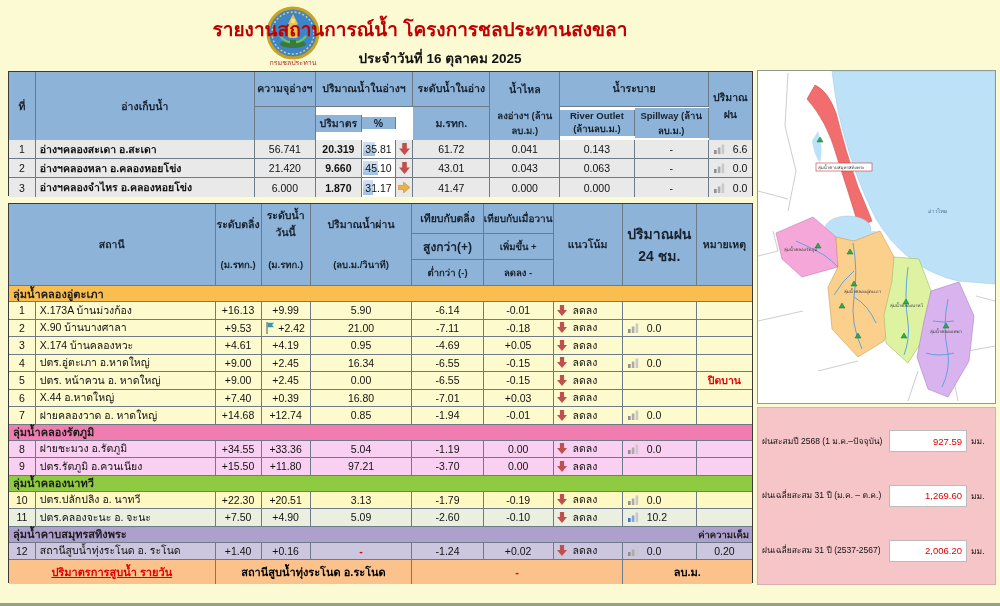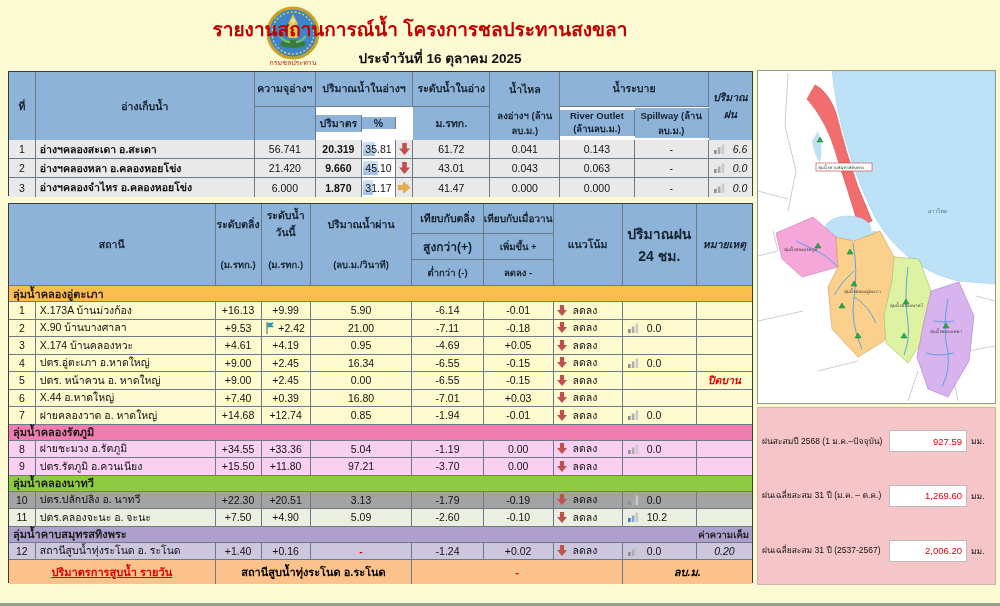--- a/index.html
+++ b/index.html
@@ -13,21 +13,21 @@
   .hdr .title{position:absolute;left:0;top:14px;width:100%;text-align:center;padding-left:80px;box-sizing:border-box;
               color:#C00000;font-size:19px;font-weight:bold;}
   .hdr .date{position:absolute;left:0;top:47px;width:100%;text-align:center;padding-left:120px;box-sizing:border-box;
              color:#111;font-size:13.5px;font-weight:bold;}
 
   
   .tbl{position:absolute;left:8px;width:745px;border:1px solid #3a3a3a;box-sizing:border-box;background:#fff;}
   .hd{background:#8DB3D9;color:#17222e;font-weight:bold;font-size:10.5px;text-align:center;}
   .cell{border-right:1px solid #6d7b88;border-bottom:1px solid #6d7b88;box-sizing:border-box;
         display:flex;align-items:center;justify-content:center;overflow:hidden;}
-  .nb{border-bottom:none;} .nr{border-right:none;font-style:italic;}
+  .nb{border-bottom:none;} .nr{border-right:none;}
   .left{justify-content:flex-start;padding-left:4px;}
   .num{font-size:10.5px;color:#111;}
   .bold{font-weight:bold;}
   .red{color:#E00000;}
 
   
   .res{top:71px;height:125px;}
   .res-hd{display:flex;height:68px;}
   .res-row{display:grid;grid-template-columns:3.6% 29.5% 8.2% 6.2% 4.6% 2.3% 10.4% 9.4% 10% 10% 5.8%;height:19px;background:#E9E9E9;font-size:10.5px;}
   .stack{display:flex;flex-direction:column;}
@@ -431,21 +431,21 @@
           <span>ลดลง</span>
         </div>
       <div class="cell num raincell"></div>
       <div class="cell num nr"></div>
     </div>
 
     <div class="sec" style="background:#8FCB41">
         <span>ลุ่มน้ำคลองนาทวี</span>
       </div>
 
-    <div class="sta-row" style="background:#a3a3a3">
+    <div class="sta-row" style="background:#fef9c3">
       <div class="cell num">10</div>
       <div class="cell num left">ปตร.ปลักปลิง อ. นาทวี</div>
       <div class="cell num">+22.30</div>
       <div class="cell num">+20.51</div>
       <div class="cell num">3.13</div>
       <div class="cell num">-1.79</div>
       <div class="cell num">-0.19</div>
       <div class="cell num trendcell">
           <svg width="10" height="11" viewBox="0 0 11 12">
             <path d="M3.2 0h4.6v5.5h3.2L5.5 12 0 5.5h3.2z" fill="#C0504D"></path>

